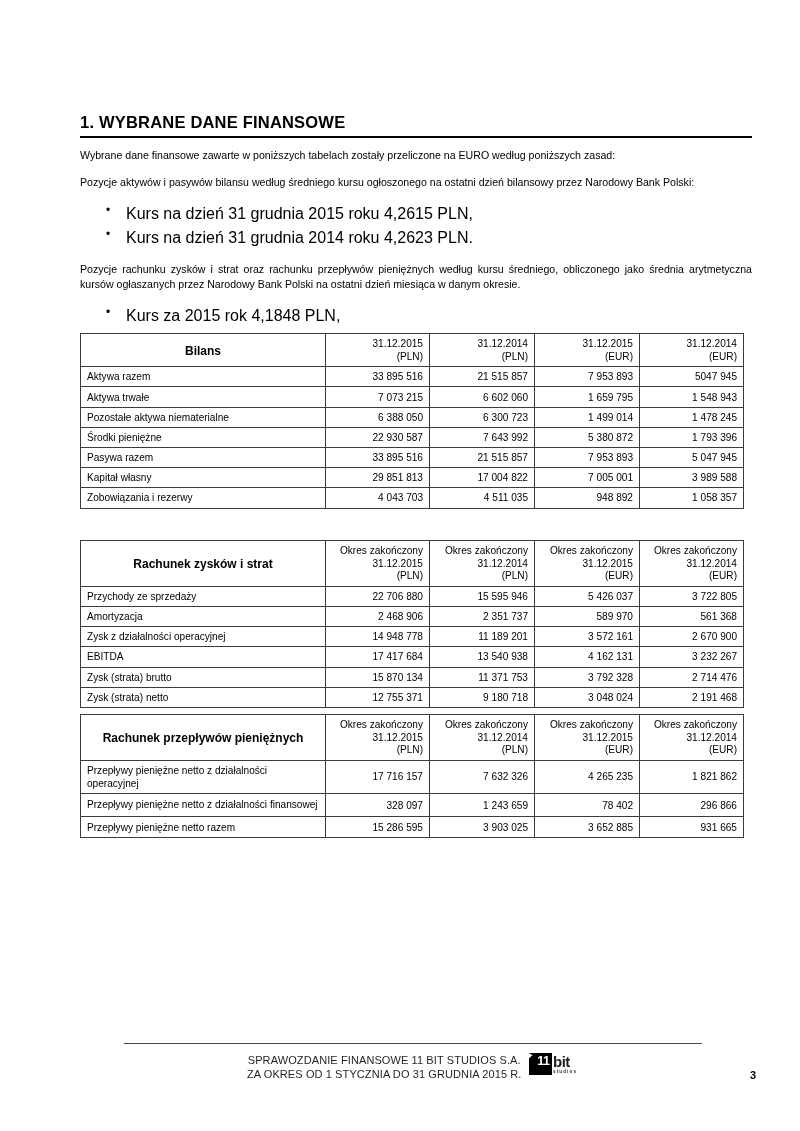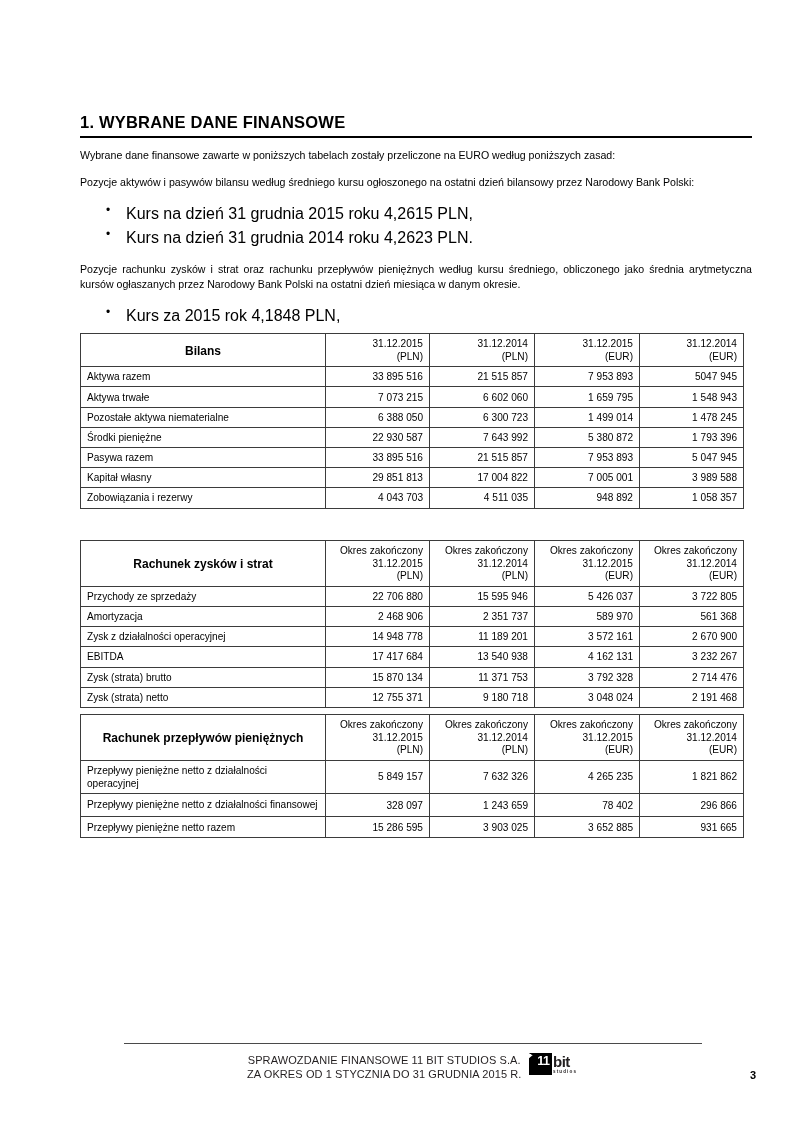--- a/index.html
+++ b/index.html
@@ -405,21 +405,21 @@
 31.12.2015
 (EUR)</th>
         <th class="hd-num">Okres zakończony
 31.12.2014
 (EUR)</th>
       </tr>
     </thead>
     <tbody>
       <tr>
         <td class="lbl two-line">Przepływy pieniężne netto z działalności operacyjnej</td>
-        <td class="num">5 849 157</td>
+        <td class="num">17 716 157</td>
         <td class="num">7 632 326</td>
         <td class="num">4 265 235</td>
         <td class="num">1 821 862</td>
       </tr>
       <tr>
         <td class="lbl two-line">Przepływy pieniężne netto z działalności finansowej</td>
         <td class="num">328 097</td>
         <td class="num">1 243 659</td>
         <td class="num">78 402</td>
         <td class="num">296 866</td>

